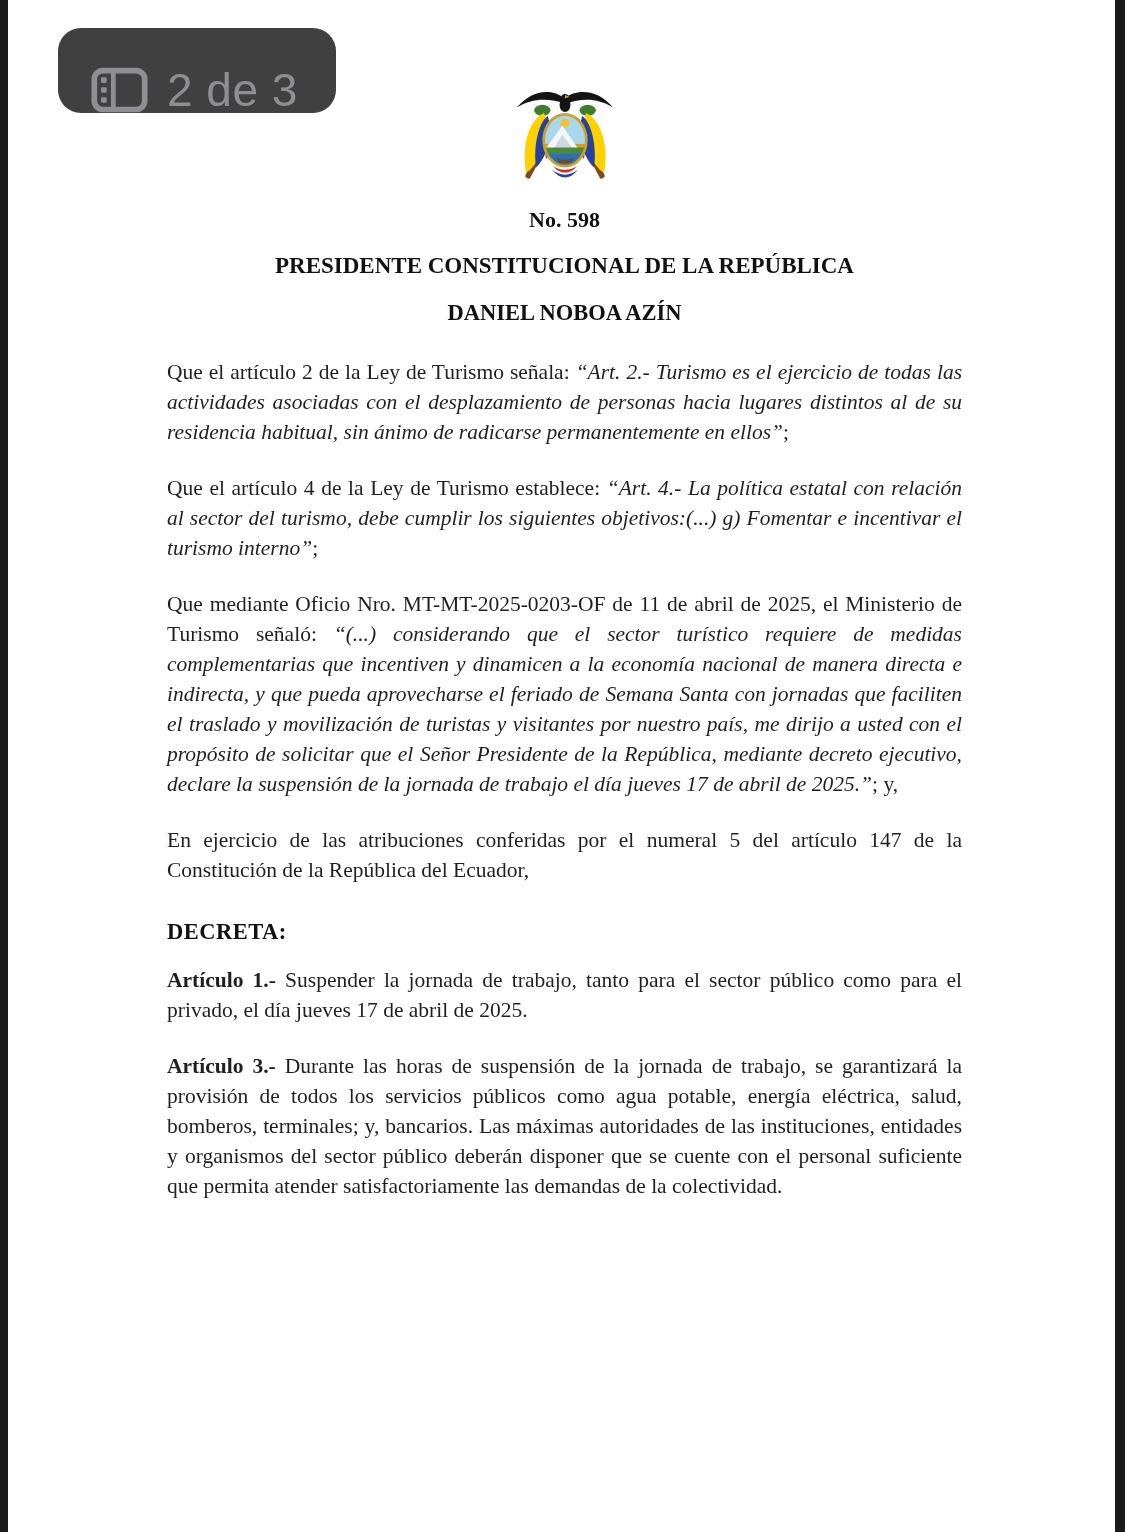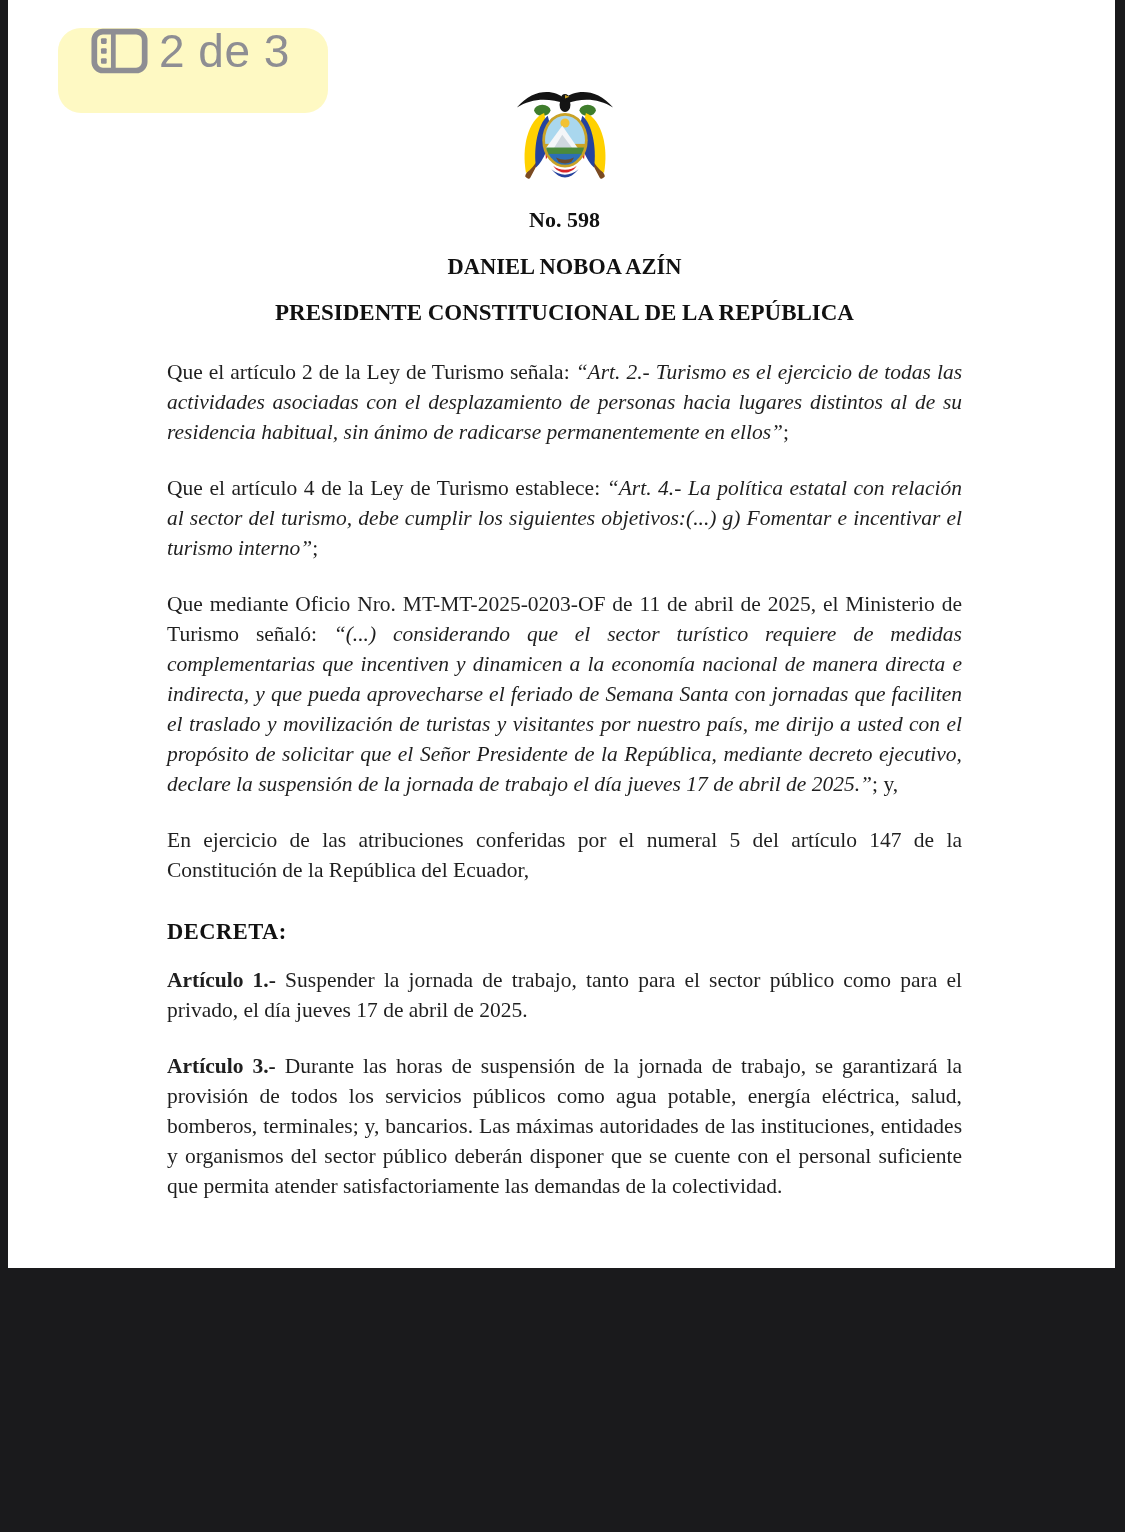--- a/index.html
+++ b/index.html
@@ -2,21 +2,21 @@
 <html><head>
 <meta charset="utf-8">
 <style>
   html,body{margin:0;padding:0;}
   body{
     width:1125px;height:1532px;position:relative;overflow:hidden;
     background:#1a1a1c;
     font-family:"Liberation Serif",serif;
   }
   .pdf-page{
-    position:absolute;left:8px;top:0;width:1107px;height:1268px;
+    position:absolute;left:8px;top:0;width:1107px;height:1532px;
     background:#ffffff;
   }
   .content{
     padding:0 153px 0 159px;
     color:#1f1f1f;
   }
   .emblem-wrap{
     margin:82px auto 0;width:118px;height:102px;
     display:flex;align-items:center;justify-content:center;
   }
@@ -36,22 +36,22 @@
   .seg-normal{font-style:normal;font-weight:normal;}
   .seg-italic{font-style:italic;}
   .seg-bold{font-weight:bold;}
   .decreta{
     margin:32px 0 0 0;font-weight:bold;
     font-size:22.5px;line-height:30px;letter-spacing:.5px;color:#111;
   }
   .articles .para:first-child{margin-top:18px;}
   .page-badge{
     position:absolute;left:58px;top:28px;height:85px;
-    background:#fef9c3;border-radius:23px;
-    display:flex;align-items:flex-start;gap:11px;
+    background:#404040;border-radius:23px;
+    display:flex;align-items:flex-end;gap:19px;
     padding:0 38px 0 33px;box-sizing:border-box;
   }
   .badge-icon{display:block;}
   .badge-label{
     font-family:"Liberation Sans",sans-serif;
     font-size:46px;color:#8e8e93;line-height:1;
     letter-spacing:0.5px;
   }
 </style>
 </head>
@@ -95,22 +95,22 @@
         </g>
 
         <path d="M12,28 C30,6 54,8 64,18 C76,8 100,6 118,28 C102,18 84,17 66,24 C46,17 28,18 12,28 Z" fill="#141414"></path>
         <ellipse cx="65" cy="25" rx="6" ry="8" fill="#141414"></ellipse>
         <circle cx="65" cy="17" r="4" fill="#141414"></circle>
         <path d="M65,14 l5,2 l-5,2 Z" fill="#c9a227"></path>
       </svg>
     </div>
 
     <p class="doc-heading h-number">No. 598</p>
+    <p class="doc-heading h-title">PRESIDENTE CONSTITUCIONAL DE LA REPÚBLICA</p>
     <p class="doc-heading h-name">DANIEL NOBOA AZÍN</p>
-    <p class="doc-heading h-title">PRESIDENTE CONSTITUCIONAL DE LA REPÚBLICA</p>
 
     <div class="recitals">
         <p class="para"><span class="seg-normal">Que el artículo 2 de la Ley de Turismo señala: </span><span class="seg-italic">“Art. 2.- Turismo es el ejercicio de todas las actividades asociadas con el desplazamiento de personas hacia lugares distintos al de su residencia habitual, sin ánimo de radicarse permanentemente en ellos”</span><span class="seg-normal">;</span></p>
         <p class="para"><span class="seg-normal">Que el artículo 4 de la Ley de Turismo establece: </span><span class="seg-italic">“Art. 4.- La política estatal con relación al sector del turismo, debe cumplir los siguientes objetivos:(...) g) Fomentar e incentivar el turismo interno”</span><span class="seg-normal">;</span></p>
         <p class="para"><span class="seg-normal">Que mediante Oficio Nro. MT-MT-2025-0203-OF de 11 de abril de 2025, el Ministerio de Turismo señaló: </span><span class="seg-italic">“(...) considerando que el sector turístico requiere de medidas complementarias que incentiven y dinamicen a la economía nacional de manera directa e indirecta, y que pueda aprovecharse el feriado de Semana Santa con jornadas que faciliten el traslado y movilización de turistas y visitantes por nuestro país, me dirijo a usted con el propósito de solicitar que el Señor Presidente de la República, mediante decreto ejecutivo, declare la suspensión de la jornada de trabajo el día jueves 17 de abril de 2025.”</span><span class="seg-normal">; y,</span></p>
         <p class="para"><span class="seg-normal">En ejercicio de las atribuciones conferidas por el numeral 5 del artículo 147 de la Constitución de la República del Ecuador,</span></p>
       </div>
 
     <p class="decreta">DECRETA:</p>
 

